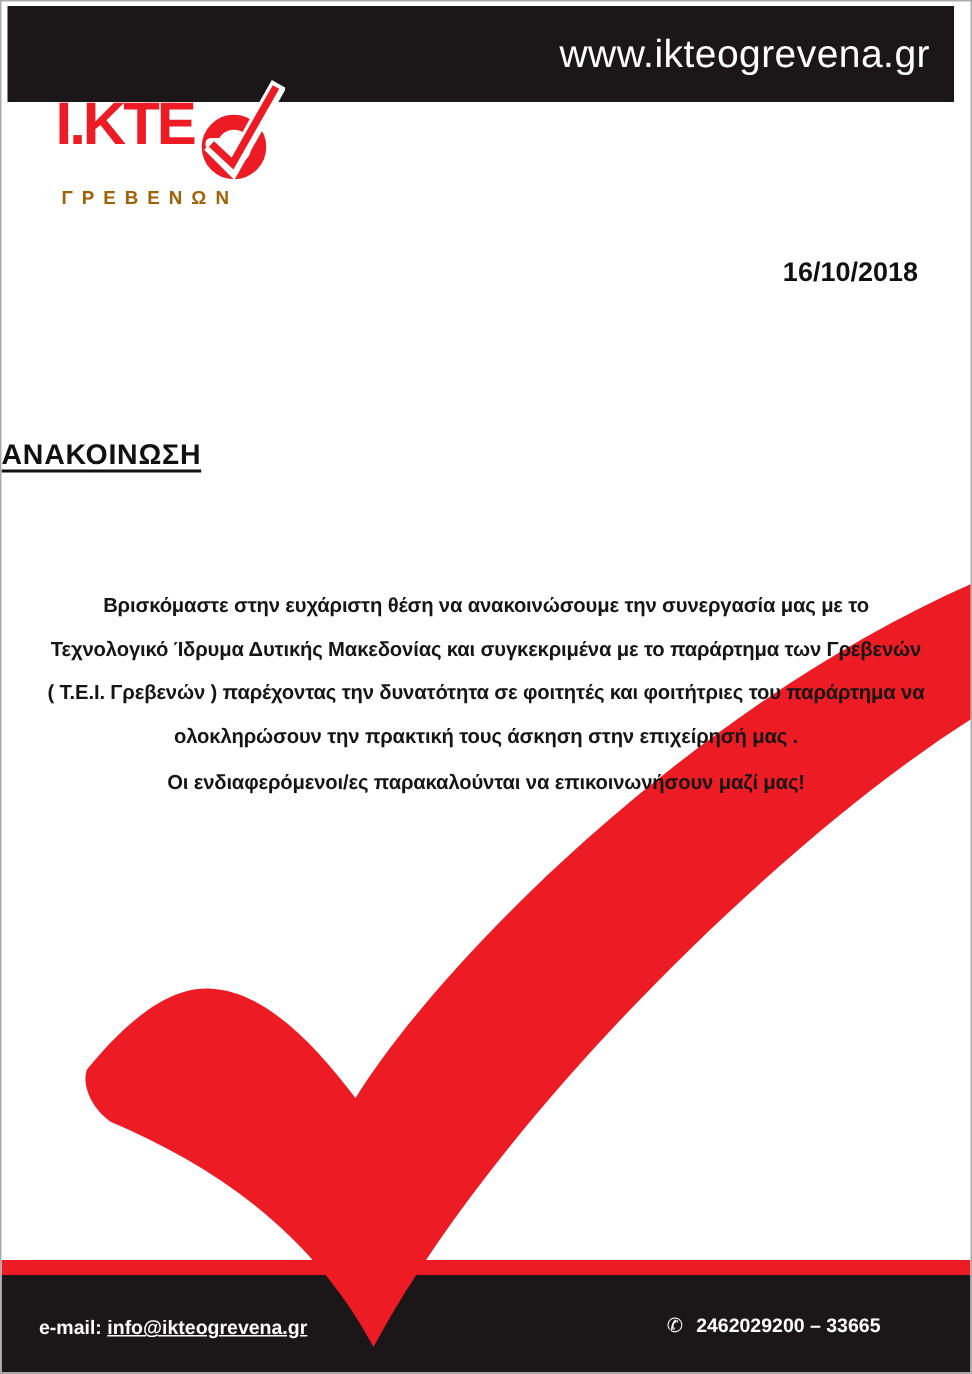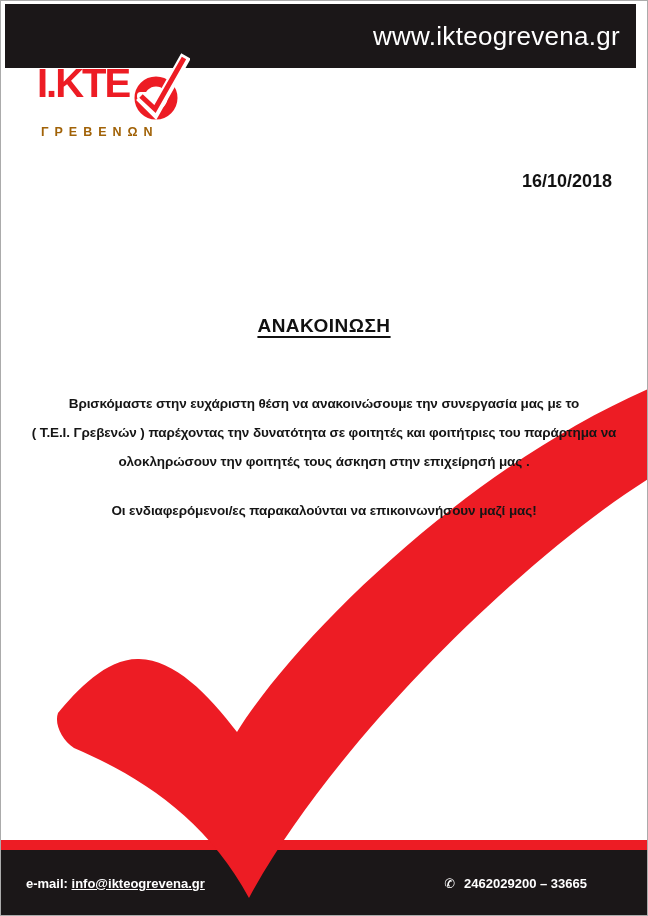--- a/index.html
+++ b/index.html
@@ -51,43 +51,42 @@
   .date-block {
     position:absolute; right:35px; top:165px;
     text-align:right;
     color:#111111;
     font-size:18px; font-weight:700; line-height:31px;
     z-index:4;
   }
 
   
   .doc-title {
-    position:absolute; left:0; top:314px; width:100%;
-    text-align:center;
+    position:absolute; left:0; top:292px; width:100%;
     color:#111111;
     font-size:19px; font-weight:700; letter-spacing:0.5px;
     z-index:4;
   }
   .doc-title span {
     text-decoration:underline;
     text-underline-offset:4px;
     text-decoration-thickness:1.5px;
   }
 
   
   .body-text {
     position:absolute; left:14px; right:14px; top:388px;
     text-align:center;
     color:#151515;
     font-size:13.5px; font-weight:700; line-height:29px;
     letter-spacing:-0.1px;
     z-index:4;
   }
   .body-text .line { white-space:nowrap; }
-  .para2 { margin-top:20px; }
+  .para2 { margin-top:2px; }
 
   
   .big-check { position:absolute; left:0; top:0; z-index:3; }
 
   
   .red-stripe {
     position:absolute; left:0; top:839px; width:100%; height:10px;
     background:#ED1C24; z-index:1;
   }
   .footer-bar {
@@ -145,22 +144,23 @@
       Z"></path>
   </svg>
 
   <div class="doc-title">
     <span>ΑΝΑΚΟΙΝΩΣΗ</span>
   </div>
 
   <div class="body-text">
     <div class="para1">
         <div class="line">Βρισκόμαστε στην ευχάριστη θέση να ανακοινώσουμε την συνεργασία μας με το</div>
+        <div class="line">Τεχνολογικό Ίδρυμα Δυτικής Μακεδονίας και συγκεκριμένα με το παράρτημα των Γρεβενών</div>
         <div class="line">( Τ.Ε.Ι. Γρεβενών ) παρέχοντας την δυνατότητα σε φοιτητές και φοιτήτριες του παράρτημα να</div>
-        <div class="line">ολοκληρώσουν την φοιτητές τους άσκηση στην επιχείρησή μας .</div>
+        <div class="line">ολοκληρώσουν την πρακτική τους άσκηση στην επιχείρησή μας .</div>
       </div>
     <div class="para2">
         <div class="line">Οι ενδιαφερόμενοι/ες παρακαλούνται να επικοινωνήσουν μαζί μας!</div>
       </div>
   </div>
 
   <div class="red-stripe"></div>
   <div class="footer-bar"></div>
   <div class="footer-row">
     <span class="footer-email">

